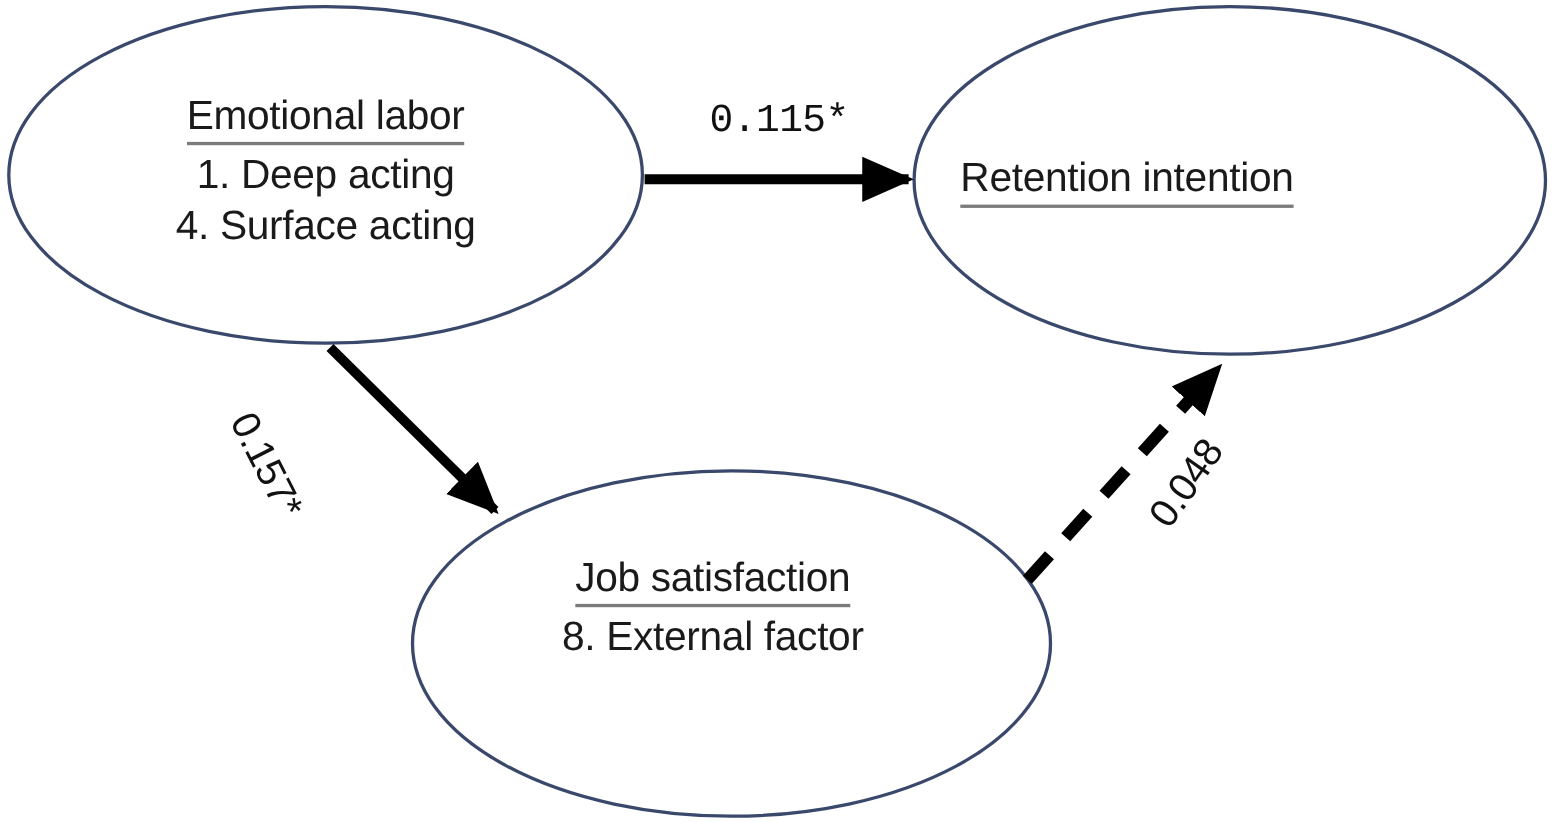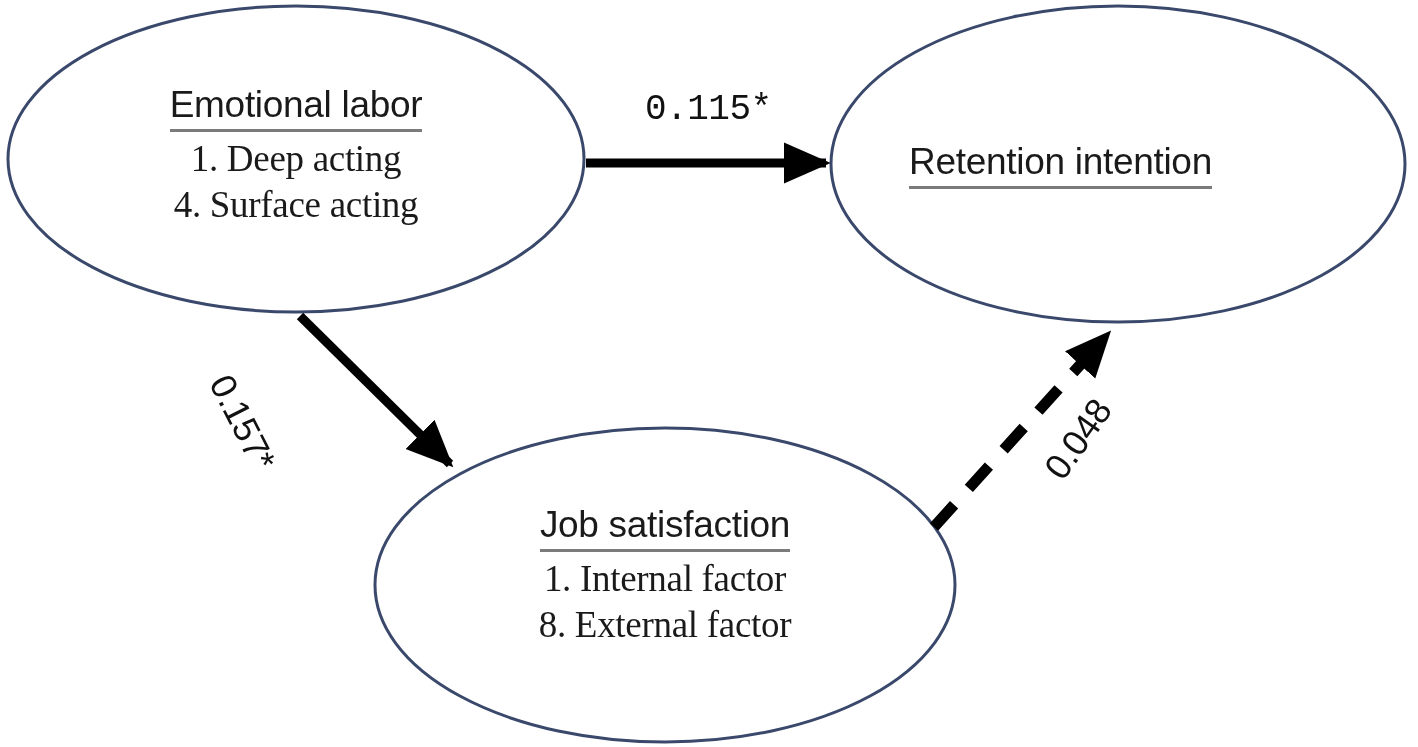--- a/index.html
+++ b/index.html
@@ -41,21 +41,20 @@
     border-bottom: 3px solid #7b7b7b;
   }
   .node-items {
     margin-top: 6px;
   }
   .node-item {
     font-size: 37px;
     font-weight: 400;
     letter-spacing: -0.3px;
     margin-top: 4px;
-    font-family: Liberation Serif, serif;
   }
   .edge-label {
     position: absolute;
     font-size: 36px;
     color: #111111;
     white-space: nowrap;
     letter-spacing: -0.5px;
   }
   #label-h1 { left: 645px; top: 89px; font-family: Liberation Mono, monospace; }
   #label-d1 {
@@ -100,28 +99,27 @@
   </svg>
 
   <div class="node-text" style="left:8px; top:84px; width:576px;">
     <div class="node-title">Emotional labor</div>
     <div class="node-items">
       <div class="node-item">1.   Deep acting</div>
       <div class="node-item">4.   Surface acting</div>
     </div>
   </div>
 
-  <div class="node-text" style="left:831px; top:141px; width:459px;">
+  <div class="node-text" style="left:795px; top:141px; width:459px;">
     <div class="node-title">Retention intention</div>
   </div>
 
-  <div class="node-text" style="left:375px; top:504px; width:580px;">
+  <div class="node-text" style="left:358px; top:504px; width:580px;">
     <div class="node-title">Job satisfaction</div>
     <div class="node-items">
-      <div class="node-item">1. Internal  factor</div>
       <div class="node-item">8. External  factor</div>
     </div>
   </div>
 
   <div class="edge-label" id="label-h1">0.115*</div>
 
   <div class="edge-label" id="label-d1">0.157*</div>
 
   <div class="edge-label" id="label-d2">0.048</div>
 

